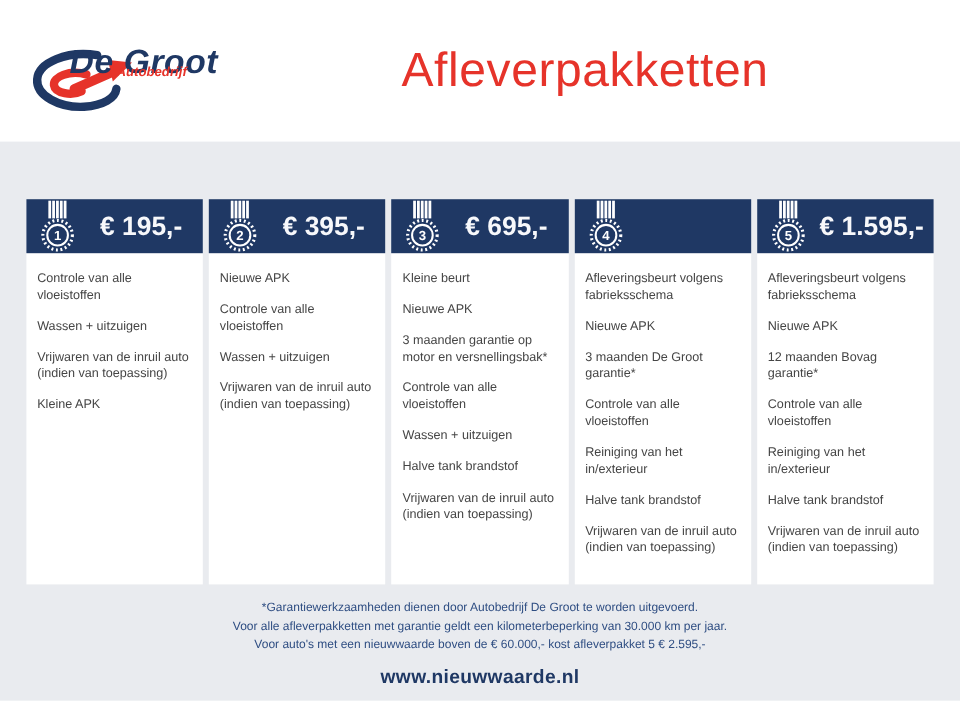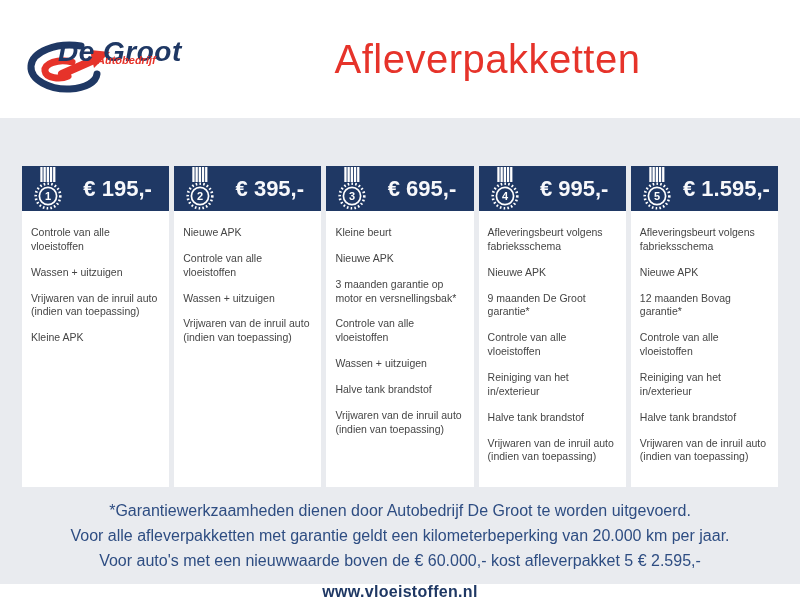--- a/index.html
+++ b/index.html
@@ -41,21 +41,21 @@
     display:flex; align-items:center; justify-content:center;
     color:#f7f8fb; font-weight:bold; font-size:22px; white-space:nowrap;
   }
   .features { padding:15px 7px 0 9px; }
   .feature {
     font-size:10.5px; color:#454545; line-height:1.32; margin-bottom:12px;
   }
 
   .disclaimer {
     margin-top:12px; text-align:center;
-    font-size:16px; line-height:1.55; color:#2e4d82;
+    font-size:10px; line-height:1.55; color:#2e4d82;
   }
   .website {
     margin-top:10px; text-align:center;
     font-size:16px; font-weight:bold; color:#1f3864; letter-spacing:0.3px;
   }
 </style>
 </head>
 <body>
 
 <div>
@@ -189,28 +189,27 @@
           <rect x="13.7" y="0" width="2.3" height="15" fill="#ffffff"></rect>
           <rect x="16.9" y="0" width="2.3" height="15" fill="#ffffff"></rect>
           <rect x="20.1" y="0" width="2.3" height="15" fill="#ffffff"></rect>
 
           <circle cx="15" cy="29" r="12.3" fill="#1f3864" stroke="#ffffff" stroke-width="2.6" stroke-dasharray="1.6 2.2"></circle>
 
           <circle cx="15" cy="29" r="8.6" fill="none" stroke="#ffffff" stroke-width="1.7"></circle>
           <text x="15" y="33" text-anchor="middle" font-size="11" font-weight="bold" fill="#ffffff" font-family="Liberation Sans, sans-serif">4</text>
         </svg>
       </span>
-      <span class="price">€ 995,-</span>
     </div>
     <div class="features">
   <div class="feature">Afleveringsbeurt volgens fabrieksschema</div>
 
   <div class="feature">Nieuwe APK</div>
 
-  <div class="feature">9 maanden De Groot garantie*</div>
+  <div class="feature">3 maanden De Groot garantie*</div>
 
   <div class="feature">Controle van alle vloeistoffen</div>
 
   <div class="feature">Reiniging van het in/exterieur</div>
 
   <div class="feature">Halve tank brandstof</div>
 
   <div class="feature">Vrijwaren van de inruil auto (indien van toepassing)</div>
 </div>
   </div>
@@ -247,21 +246,21 @@
 
   <div class="feature">Halve tank brandstof</div>
 
   <div class="feature">Vrijwaren van de inruil auto (indien van toepassing)</div>
 </div>
   </div>
 </div>
 
     <div class="disclaimer">
       <div>*Garantiewerkzaamheden dienen door Autobedrijf De Groot te worden uitgevoerd.</div>
-      <div>Voor alle afleverpakketten met garantie geldt een kilometerbeperking van 20.000 km per jaar.</div>
+      <div>Voor alle afleverpakketten met garantie geldt een kilometerbeperking van 30.000 km per jaar.</div>
       <div>Voor auto's met een nieuwwaarde boven de € 60.000,- kost afleverpakket 5 € 2.595,-</div>
     </div>
 
-    <div class="website">www.vloeistoffen.nl</div>
+    <div class="website">www.nieuwwaarde.nl</div>
   </div>
 
   <div style="height:16px;background:#ffffff;"></div>
 </div>
 
 </body></html>

